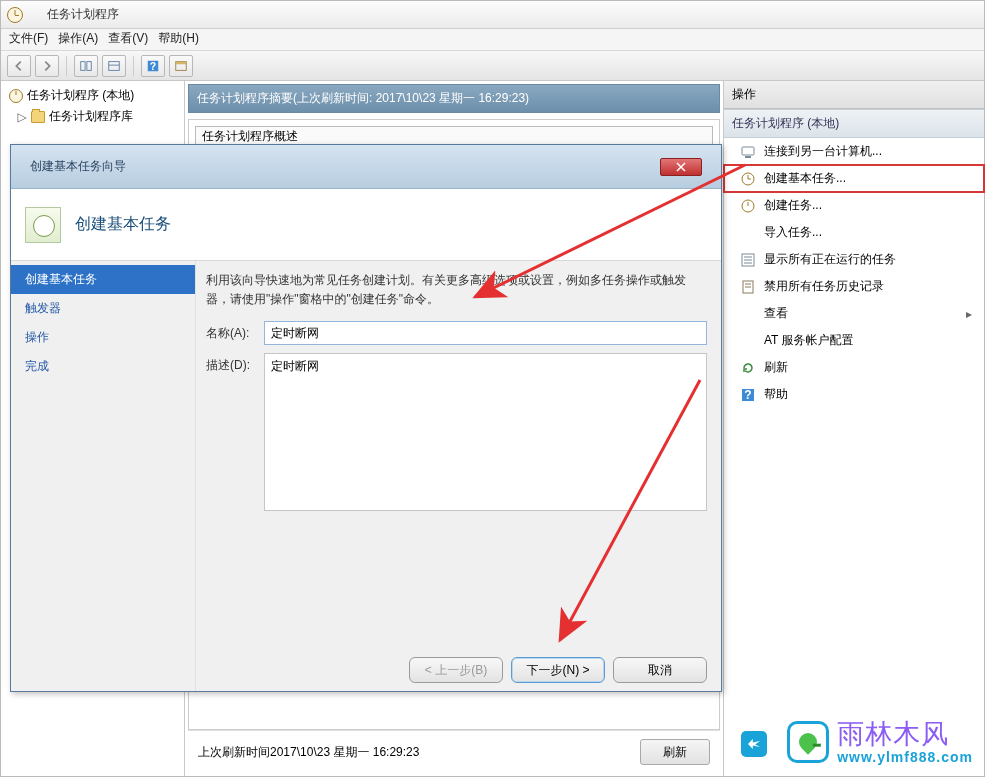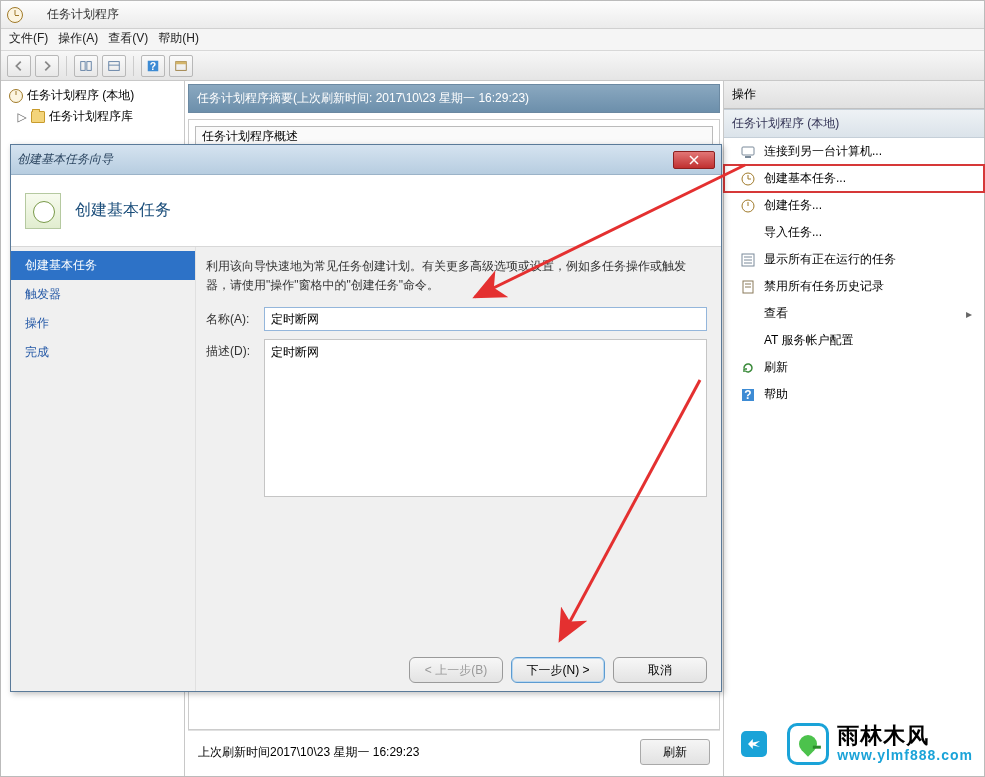--- a/index.html
+++ b/index.html
@@ -38,21 +38,21 @@
 
 .right-panel { width:260px; display:flex; flex-direction:column; }
 .right-header { background: linear-gradient(#f0f0f0,#e0e0e0); border-bottom:1px solid #c0c0c0; padding:5px 8px; font-weight:normal; }
 .right-section-title { background: linear-gradient(#eef2f5,#dbe3ea); padding:5px 8px; border-top:1px solid #c5cfd8; border-bottom:1px solid #c5cfd8; color:#335; }
 .action-item { display:flex; align-items:center; gap:8px; padding:5px 12px 5px 16px; cursor:pointer; }
 .action-item.highlighted { outline:2px solid #d63838; outline-offset:-1px; }
 .action-icon { width:16px; height:16px; flex-shrink:0; display:flex; align-items:center; justify-content:center; }
 
 
 .wizard { position:absolute; left:10px; top:144px; width:712px; height:548px; border:1px solid #5a7a99; background:#fff; box-shadow:2px 2px 6px rgba(0,0,0,0.25); display:flex; flex-direction:column; z-index:10; }
-.wizard-titlebar { height:30px; background: linear-gradient(#d5e3f0,#b7cde0); border-bottom:1px solid #9bb3c8; display:flex; align-items:center; padding:0 6px;font-style:italic; }
+.wizard-titlebar { height:44px; background: linear-gradient(#d5e3f0,#b7cde0); border-bottom:1px solid #9bb3c8; display:flex; align-items:center; padding:0 19px; }
 .wizard-titlebar .title { color:#2b4560; }
 .close-btn { margin-left:auto; width:42px; height:18px; background:linear-gradient(#e27676,#c03030); border:1px solid #8b2020; border-radius:2px; display:flex; align-items:center; justify-content:center; color:#fff; font-size:10px; cursor:pointer; }
 .wizard-header { height:72px; background:#fff; border-bottom:1px solid #d8d8d8; display:flex; align-items:center; padding:0 14px; gap:14px; }
 .wizard-header-icon { width:36px; height:36px; border:1px solid #b5c9a0; background:linear-gradient(#f7fbee,#e1edcf); position:relative; }
 .wizard-header-icon::after{content:"";position:absolute;width:20px;height:20px;border:1.5px solid #7a9a4a;border-radius:50%;left:7px;top:7px;background:#fff;}
 .wizard-header-title { font-size:16px; color:#1a4d7a; }
 .wizard-body { flex:1; display:flex; background:#f0f0f0; }
 .wizard-nav { width:185px; background:#f0f0f0; border-right:1px solid #e0e0e0; padding-top:4px; }
 .nav-item { padding:6px 14px; color:#2458a6; cursor:pointer; }
 .nav-item.active { background:#2d72c7; color:#fff; }
@@ -69,21 +69,21 @@
 
 
 .arrow-svg { position:absolute; pointer-events:none; z-index:20; }
 
 
 .watermark { position:absolute; right:12px; bottom:12px; display:flex; align-items:center; gap:8px; z-index:5; }
 .wm-logo { width:42px; height:42px; border:3px solid #1aa3d8; border-radius:10px; display:flex; align-items:center; justify-content:center; background:#fff; }
 .wm-leaf { width:18px; height:18px; background:#4cc24c; border-radius:50% 50% 50% 0; transform:rotate(-45deg); position:relative; }
 .wm-leaf::after{content:"";position:absolute;width:8px;height:3px;background:#2b8b2b;bottom:-1px;left:9px;transform:rotate(45deg);}
 .wm-text { display:flex; flex-direction:column; line-height:1.1; }
-.wm-top { font-size:22px; font-weight:bold; color:#000000; letter-spacing:1px; }
+.wm-top { font-size:27px; font-weight:normal; color:#8b5cf6; letter-spacing:1px; }
 .wm-bottom { font-size:14px; font-weight:bold; color:#1aa3d8; letter-spacing:1px; }
 .wm-bird { position:absolute; right:218px; bottom:20px; width:26px; height:26px; background:#1aa3d8; border-radius:5px; display:flex; align-items:center; justify-content:center; }
 .wm-bird::after{content:"";width:12px;height:10px;background:#fff;clip-path:polygon(0 50%,40% 0,40% 35%,100% 20%,60% 55%,100% 80%,40% 65%,40% 100%);}
 </style>
 </head>
 <body>
 
 <div class="window-frame">
   <div class="titlebar">
     <span class="clock-icon"></span>

